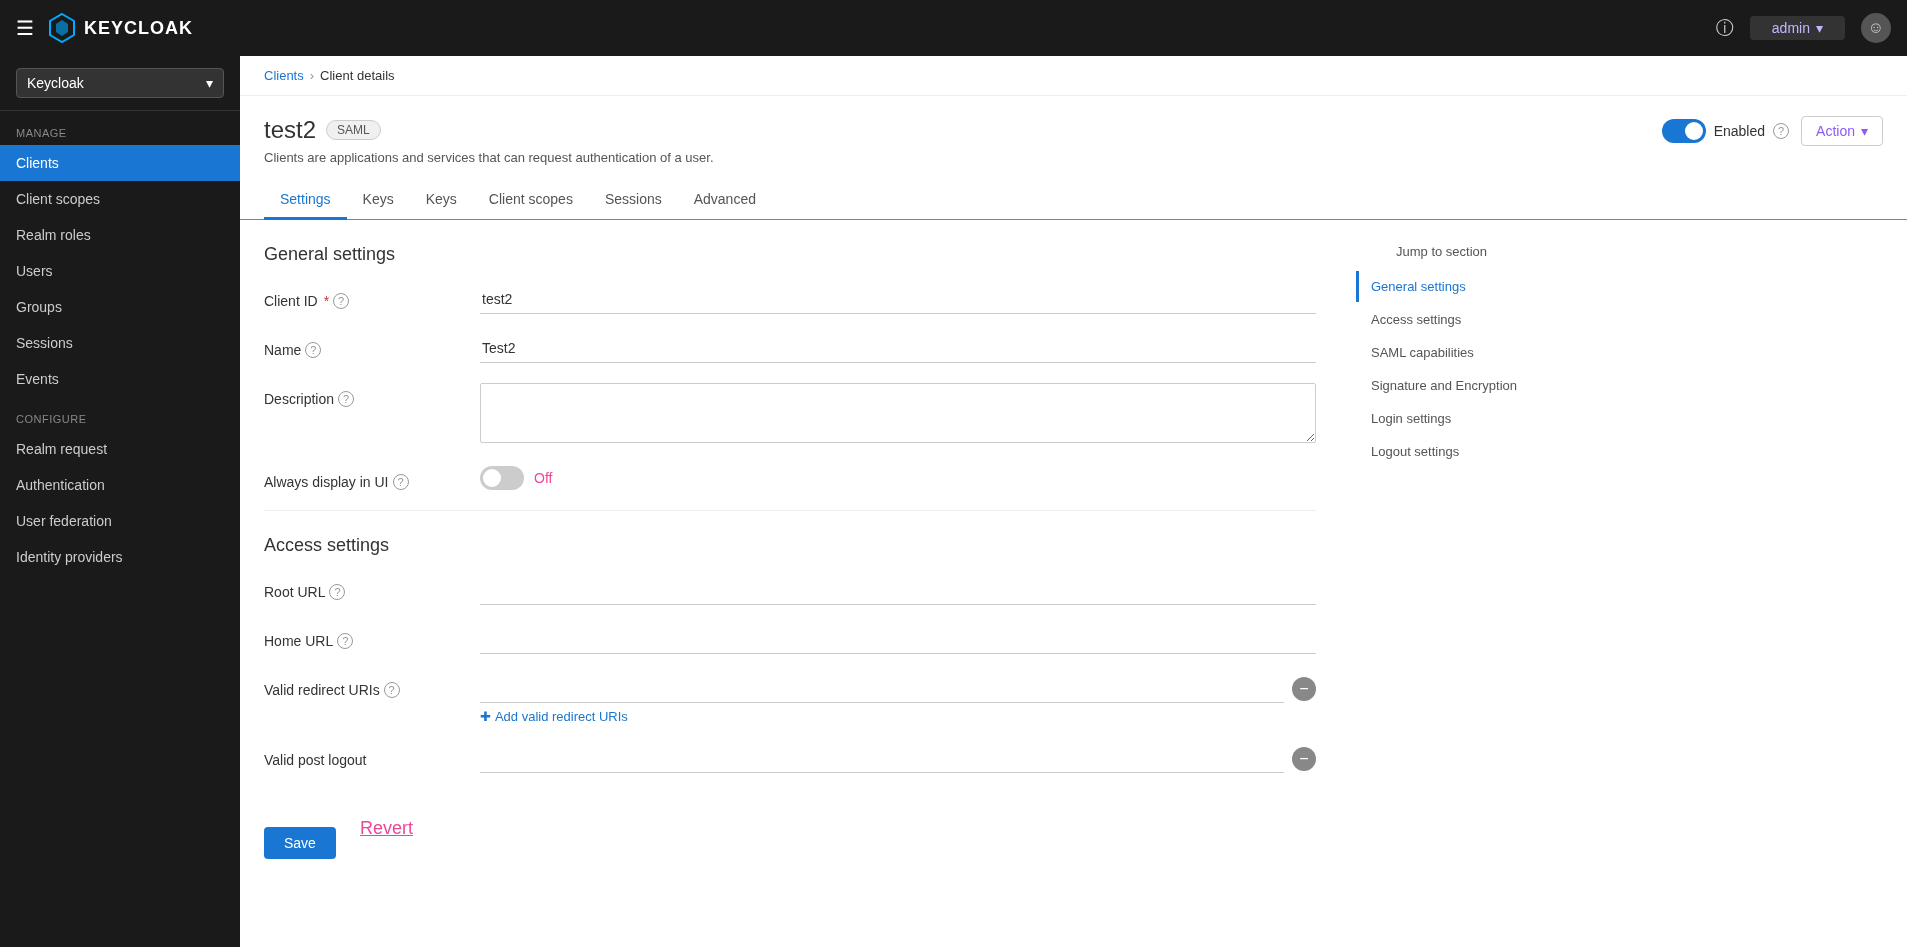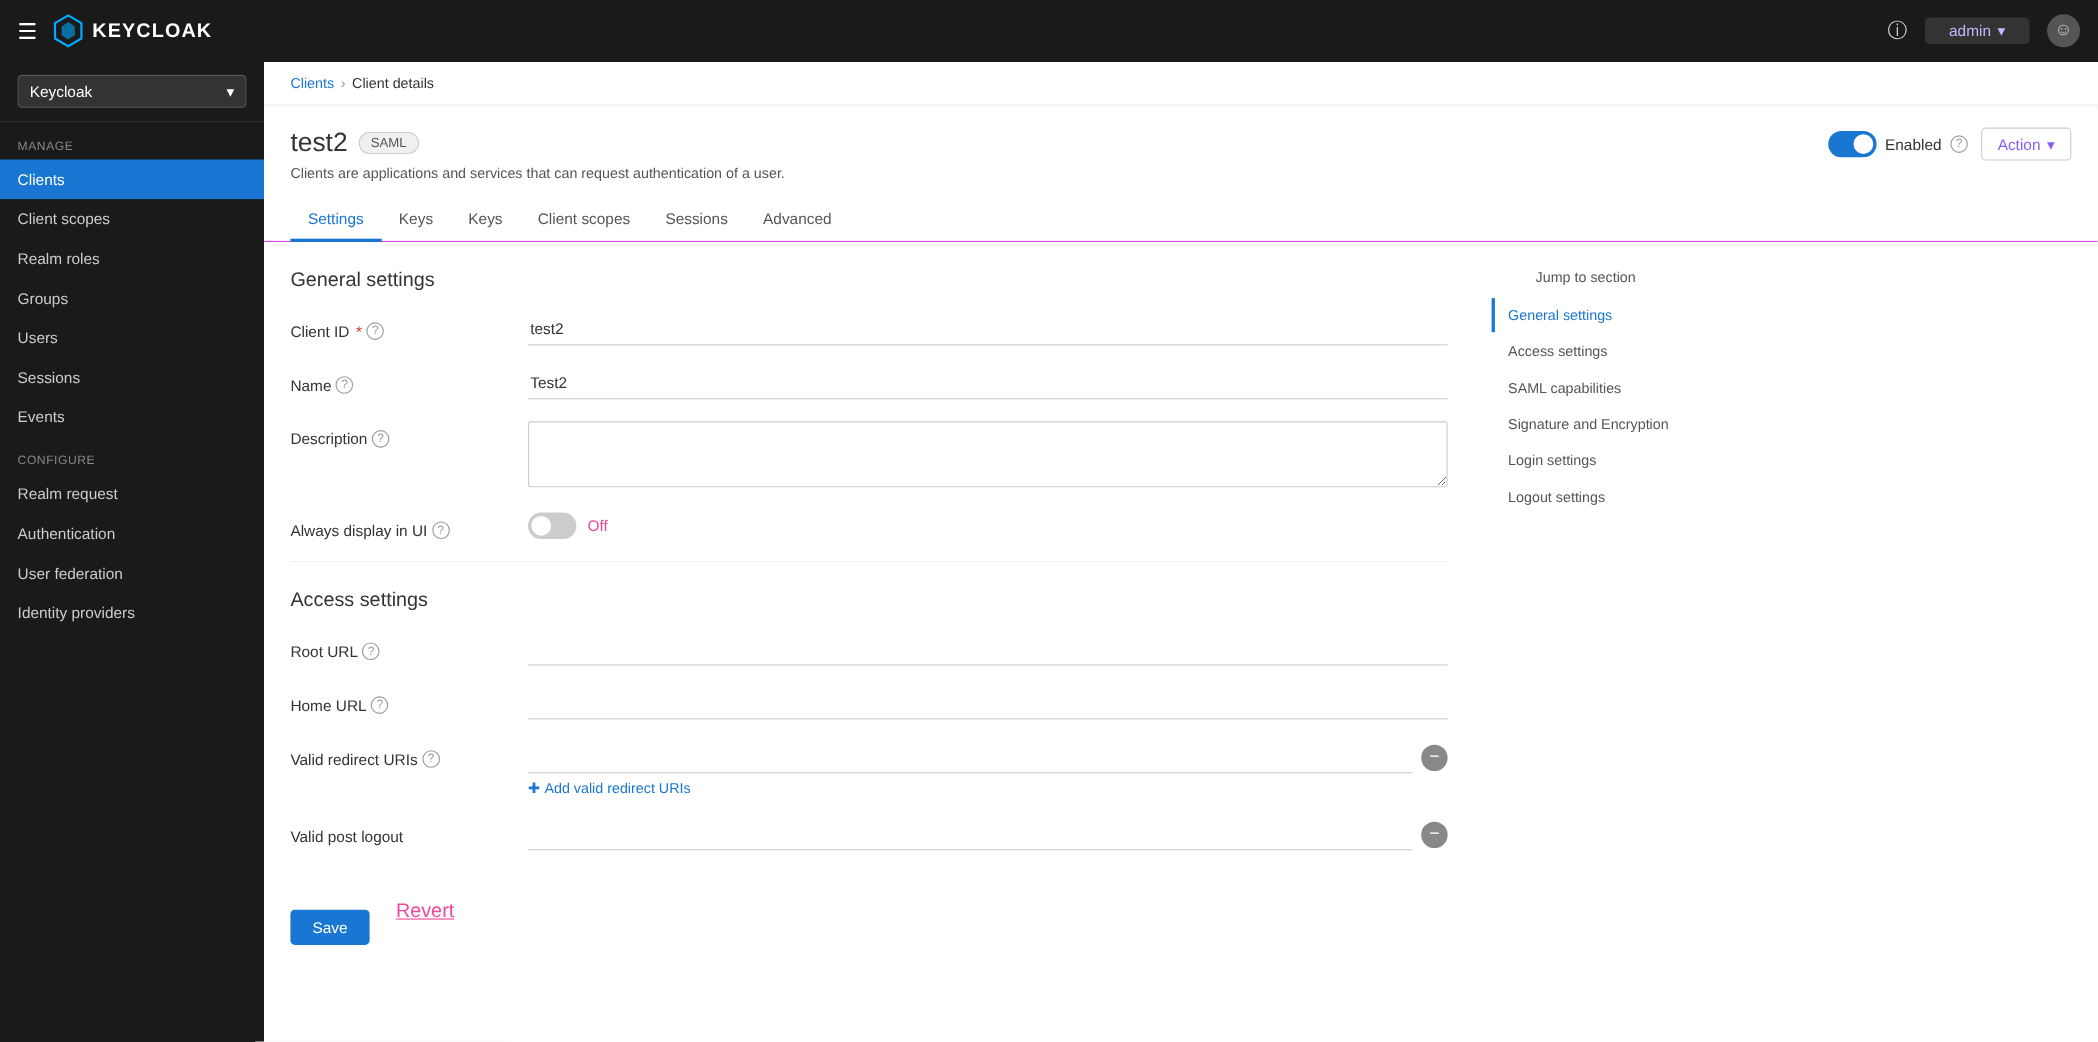--- a/index.html
+++ b/index.html
@@ -475,24 +475,24 @@
     <div class="sidebar-item active">
       <span>Clients</span>
     </div>
     <div class="sidebar-item">
       <span>Client scopes</span>
     </div>
     <div class="sidebar-item">
       <span>Realm roles</span>
     </div>
     <div class="sidebar-item">
+      <span>Users</span>
+    </div>
+    <div class="sidebar-item">
       <span>Groups</span>
-    </div>
-    <div class="sidebar-item">
-      <span>Users</span>
     </div>
     <div class="sidebar-item">
       <span>Sessions</span>
     </div>
     <div class="sidebar-item">
       <span>Events</span>
     </div>
 
     <div class="sidebar-section-label">Configure</div>
 

